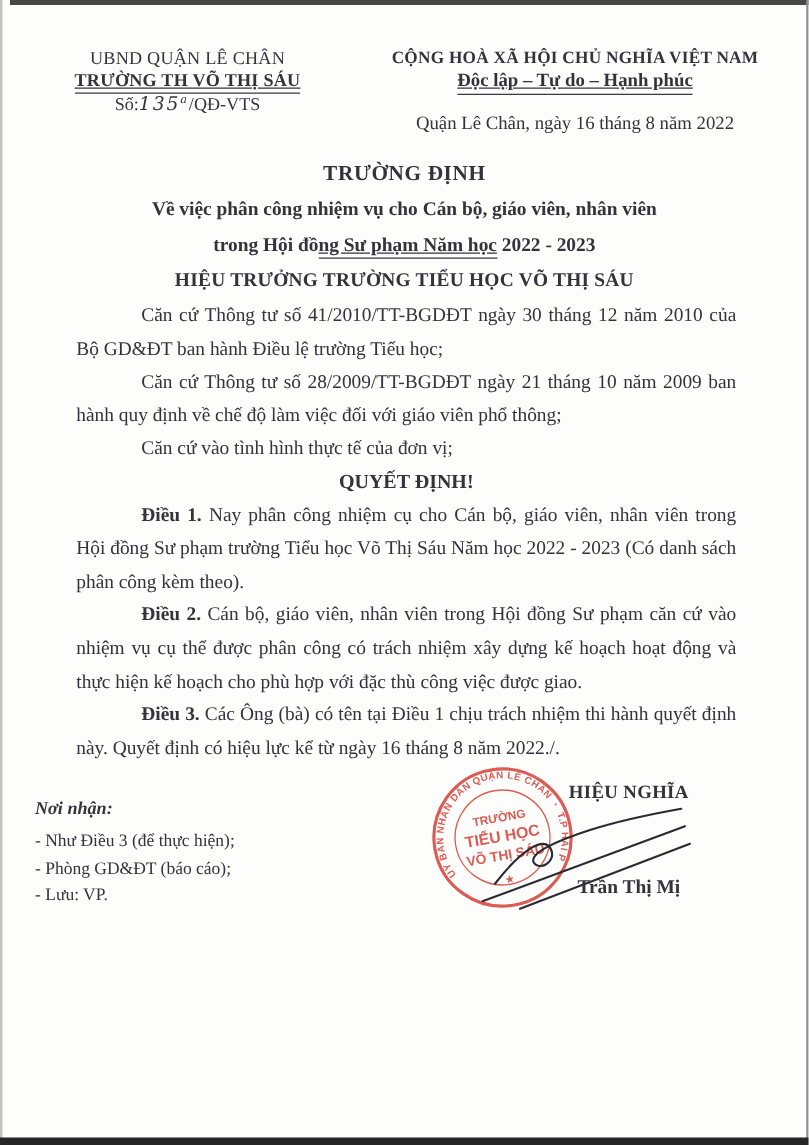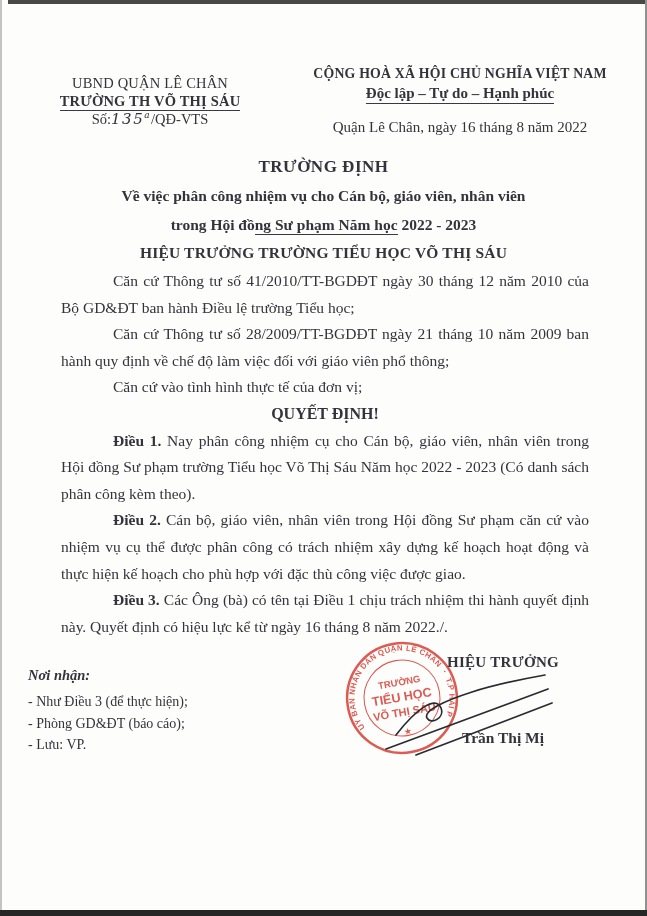--- a/index.html
+++ b/index.html
@@ -11,26 +11,26 @@
   .page{
     position:relative;width:647px;height:916px;
     background:#fdfdfc;color:#34333b;overflow:hidden;
   }
   
   .edge-top{position:absolute;top:0;left:8px;right:0;height:4px;background:#484848;}
   .edge-bottom{position:absolute;bottom:0;left:0;right:0;height:6px;background:#262626;}
   .edge-left{position:absolute;top:0;bottom:0;left:0;width:2px;background:#c3c3c3;}
   .edge-right{position:absolute;top:0;bottom:0;right:0;width:2px;background:#909090;}
 
-  .header{display:flex;padding-top:66px;align-items:center;}
+  .header{display:flex;padding-top:38px;}
   .hdr-left{width:300px;text-align:center;}
   .hdr-right{width:310px;text-align:center;margin-left:5px;}
   .hdr-line{font-size:14.5px;letter-spacing:.2px;line-height:18px;}
   .hdr-bold{font-weight:bold;}
-  .uline{border-bottom:1.3px solid #3a3942;padding-bottom:1px;}
+  .uline{border-bottom:1.3px solid #3a3942;padding-bottom:1px;text-decoration:underline;}
   .so-line{font-size:14.5px;}
   .handwritten{font-style:italic;font-family:"DejaVu Serif",serif;letter-spacing:1.5px;font-size:15px;}
   .handwritten sup{font-size:9px;}
   .hdr-right .nation{font-size:13.8px;font-weight:bold;letter-spacing:.2px;}
   .hdr-right .motto{font-size:15px;font-weight:bold;margin-top:3px;display:inline-block;}
   .dateline{margin-top:15px;font-size:15px;}
 
   .title-block{text-align:center;margin-top:21px;}
   .title-main{font-size:17px;font-weight:bold;letter-spacing:.5px;}
   .title-sub{font-size:15.5px;font-weight:bold;margin-top:8px;line-height:21px;}
@@ -107,21 +107,21 @@
       </defs>
       <text font-size="7.4" font-weight="bold" fill="#d8453c" letter-spacing="0.4" font-family="Liberation Sans, sans-serif">
         <textPath href="#ringArc" startOffset="1">UỶ BAN NHÂN DÂN QUẬN LÊ CHÂN ・ T.P HẢI PHÒNG</textPath>
       </text>
       <text x="55" y="43" text-anchor="middle" font-size="9" font-weight="bold" fill="#d8453c" font-family="Liberation Sans, sans-serif">TRƯỜNG</text>
       <text x="55" y="58" text-anchor="middle" font-size="12" font-weight="bold" fill="#d8453c" font-family="Liberation Sans, sans-serif">TIỂU HỌC</text>
       <text x="55" y="72" text-anchor="middle" font-size="10.5" font-weight="bold" fill="#d8453c" font-family="Liberation Sans, sans-serif">VÕ THỊ SÁU</text>
       <text x="55" y="90" text-anchor="middle" font-size="8.5" fill="#d8453c">★</text>
     </svg>
 
-    <div class="sig-role">HIỆU TRƯỞNG</div>
+    <div class="sig-role">HIỆU NGHĨA</div>
 
     <svg class="sig-script" width="175" height="92" viewBox="0 0 175 92">
       <g fill="none" stroke="#2a2a33" stroke-width="1.7" stroke-linecap="round">
         <path d="M14 70 C 34 44, 54 30, 59 43 C 63 53, 49 60, 45 53 C 41 46, 62 36, 90 27 C 112 20, 135 15, 163 10"></path>
         <path d="M4 84 L 166 24"></path>
         <path d="M34 90 L 170 38"></path>
       </g>
     </svg>
 
     <div class="sig-name">Trần Thị Mị</div>

